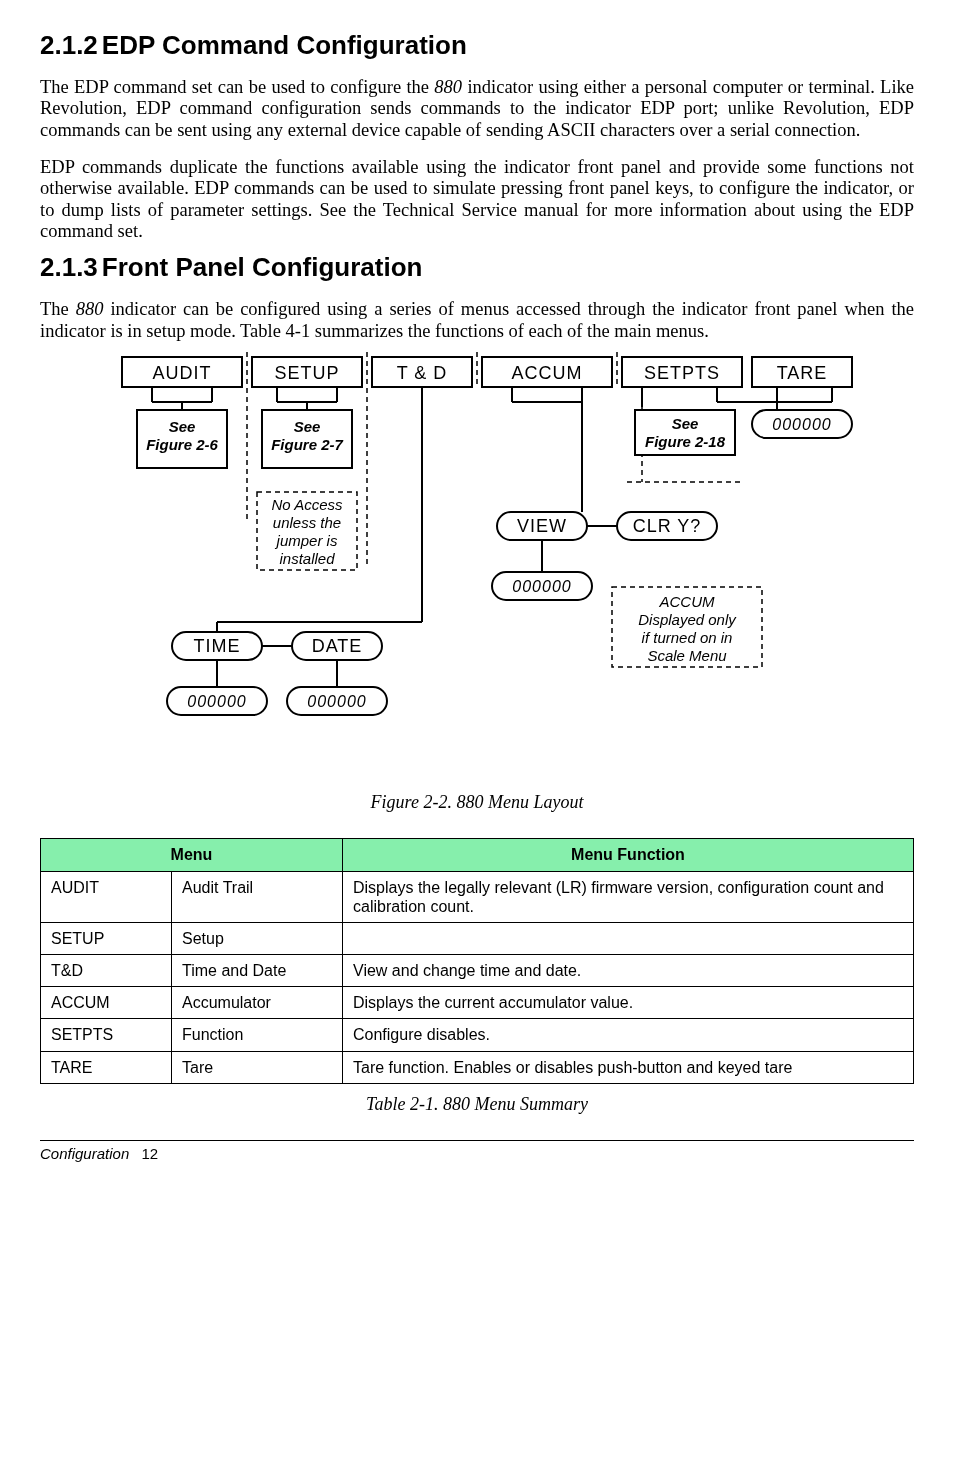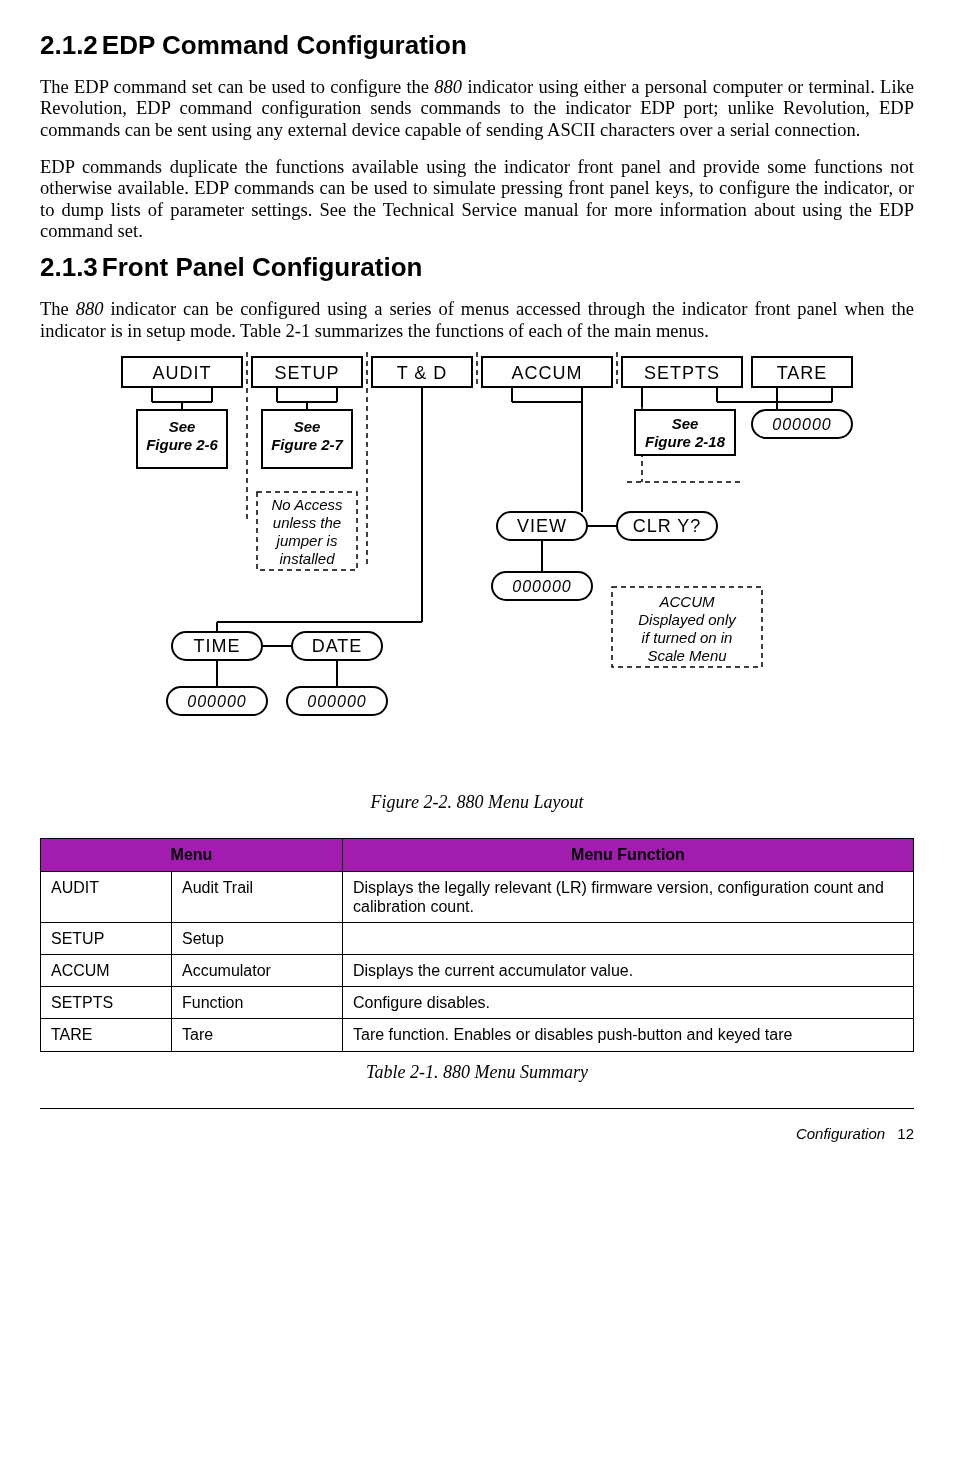--- a/index.html
+++ b/index.html
@@ -20,22 +20,22 @@
     margin: 0 0 2px 0;
     font-stretch: condensed;
   }
   h2 .secnum { margin-right: 4px; }
   p { margin: 16px 0 10px 0; text-align: justify; font-size: 18.5px; line-height: 1.15;}
   .ital { font-style: italic; }
   .figure-wrap { margin: 10px auto 20px auto; display:flex; justify-content:center;}
   .caption { text-align: center; font-style: italic; margin: 10px 0 25px 0; font-size: 18px; }
   table.summary { border-collapse: collapse; width: 100%; margin-top: 10px; font-family: Arial, Helvetica, sans-serif; font-size: 16px; }
   table.summary th, table.summary td { border: 1px solid #000; padding: 6px 10px; text-align: left; vertical-align: top;}
-  table.summary th { background: #a21caf; text-align: center; font-weight: bold;}
-  .footer { border-top: 1px solid #000; margin-top: 20px; padding-top: 16px; text-align: right; font-family: Arial, Helvetica, sans-serif; font-size: 15px; font-style: italic;}
+  table.summary th { background: #86efac; text-align: center; font-weight: bold;}
+  .footer { border-top: 1px solid #000; margin-top: 20px; padding-top: 4px; text-align: left; font-family: Arial, Helvetica, sans-serif; font-size: 15px; font-style: italic;}
   .footer .pn { font-style: normal; margin-left: 8px;}
 
   
   svg text { font-family: Arial, Helvetica, sans-serif; }
   .top-label { font-size: 18px; letter-spacing: 1px; text-anchor: middle; }
   .sub-label { font-size: 18px; letter-spacing: 1px; text-anchor: middle; }
   .see-label { font-size: 15px; font-weight: bold; font-style: italic; text-anchor: middle; }
   .note-label { font-size: 15px; font-style: italic; text-anchor: middle; }
   .value-label { font-size: 16px; font-style: italic; text-anchor: middle; letter-spacing: 1px;}
   .roundrect { fill: #fff; stroke: #000; stroke-width: 2; }
@@ -52,21 +52,21 @@
 </h2>
 <p>
   <span>The EDP command set can be used to configure the </span><span class="ital">880</span><span> indicator using either a personal computer or terminal. Like Revolution, EDP command configuration sends commands to the indicator EDP port; unlike Revolution, EDP commands can be sent using any external device capable of sending ASCII characters over a serial connection.</span>
 </p>
 <p>EDP commands duplicate the functions available using the indicator front panel and provide some functions not otherwise available. EDP commands can be used to simulate pressing front panel keys, to configure the indicator, or to dump lists of parameter settings. See the Technical Service manual for more information about using the EDP command set.</p>
 
 <h2>
   <span class="secnum">2.1.3</span><span>Front Panel Configuration</span>
 </h2>
 <p>
-  <span>The </span><span class="ital">880</span><span> indicator can be configured using a series of menus accessed through the indicator front panel when the indicator is in setup mode. Table 2-1 summarizes the functions of each of the main menus.</span>
+  <span>The </span><span class="ital">880</span><span> indicator can be configured using a series of menus accessed through the indicator front panel when the indicator is in setup mode. Table 4-1 summarizes the functions of each of the main menus.</span>
 </p>
 
 <div class="figure-wrap">
 <svg width="790" height="420" viewBox="0 0 790 420">
 
   <line class="dash" x1="165" y1="0" x2="165" y2="170"></line>
   <line class="dash" x1="285" y1="0" x2="285" y2="215"></line>
   <line class="dash" x1="395" y1="0" x2="395" y2="35"></line>
   <line class="dash" x1="535" y1="0" x2="535" y2="35"></line>
 
@@ -175,20 +175,25 @@
         <td style="width: 110px;">AUDIT</td>
         <td style="width: 150px;">Audit Trail</td>
         <td>Displays the legally relevant (LR) firmware version, configuration count and calibration count.</td>
       </tr>
       <tr>
         <td style="width: 110px;">SETUP</td>
         <td style="width: 150px;">Setup</td>
         <td></td>
       </tr>
       <tr>
+        <td style="width: 110px;">T&amp;D</td>
+        <td style="width: 150px;">Time and Date</td>
+        <td>View and change time and date.</td>
+      </tr>
+      <tr>
         <td style="width: 110px;">ACCUM</td>
         <td style="width: 150px;">Accumulator</td>
         <td>Displays the current accumulator value.</td>
       </tr>
       <tr>
         <td style="width: 110px;">SETPTS</td>
         <td style="width: 150px;">Function</td>
         <td>Configure disables.</td>
       </tr>
       <tr>

